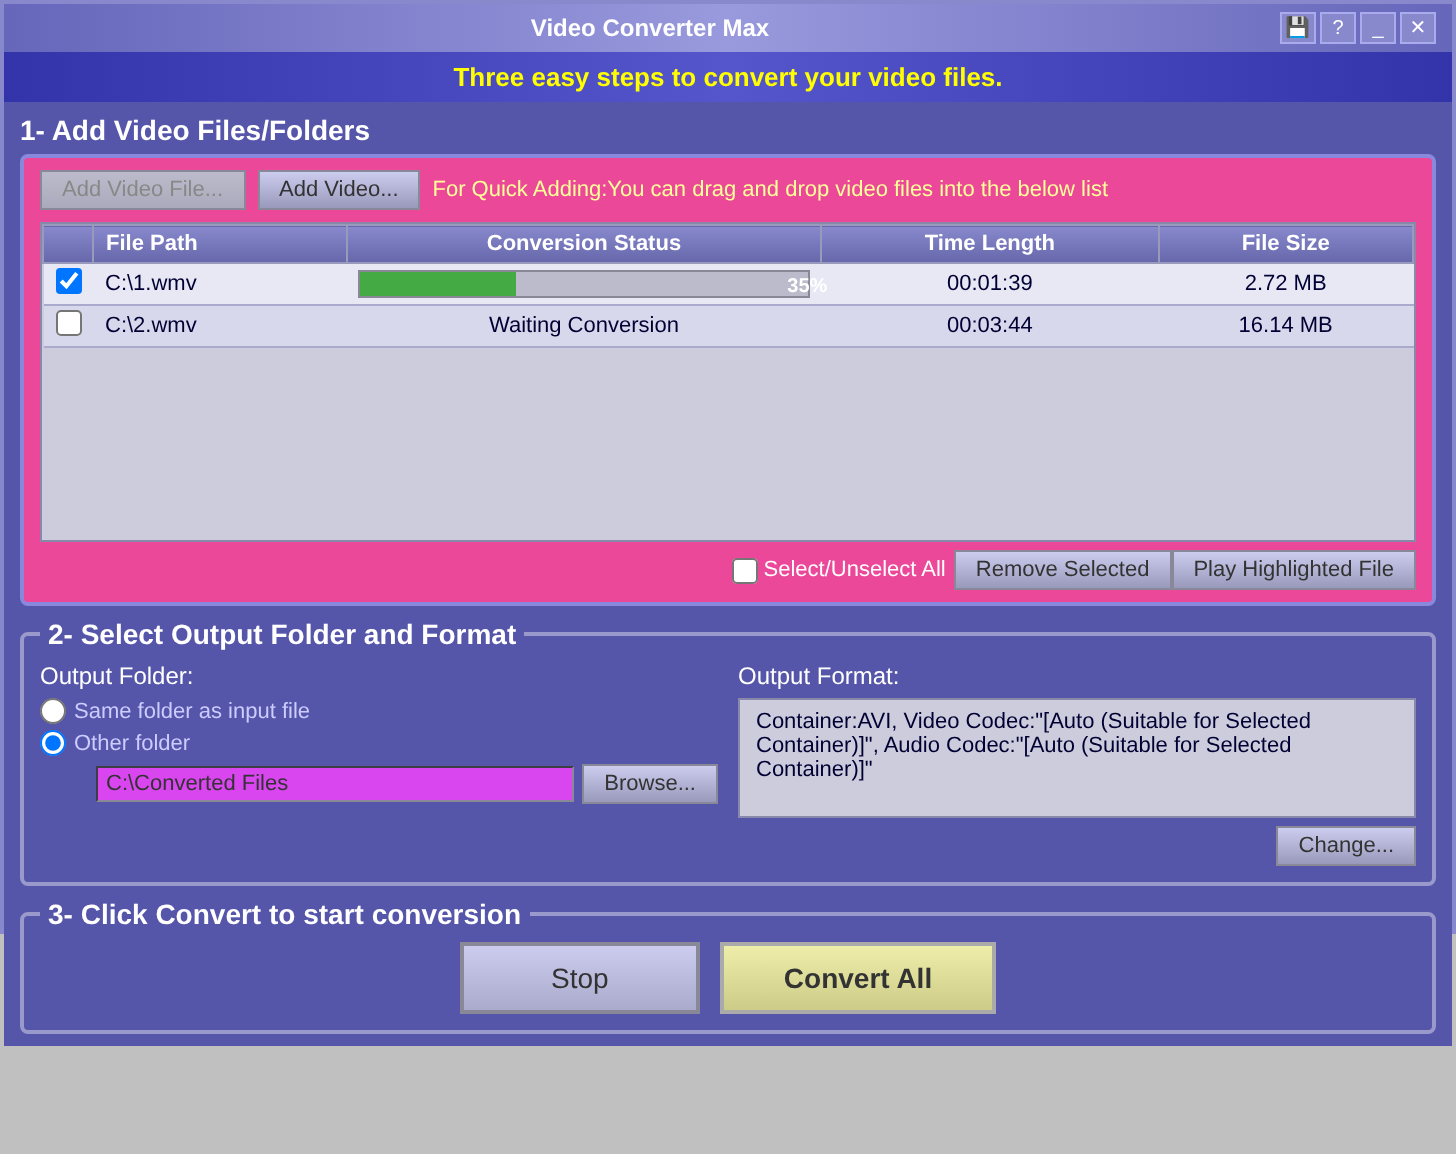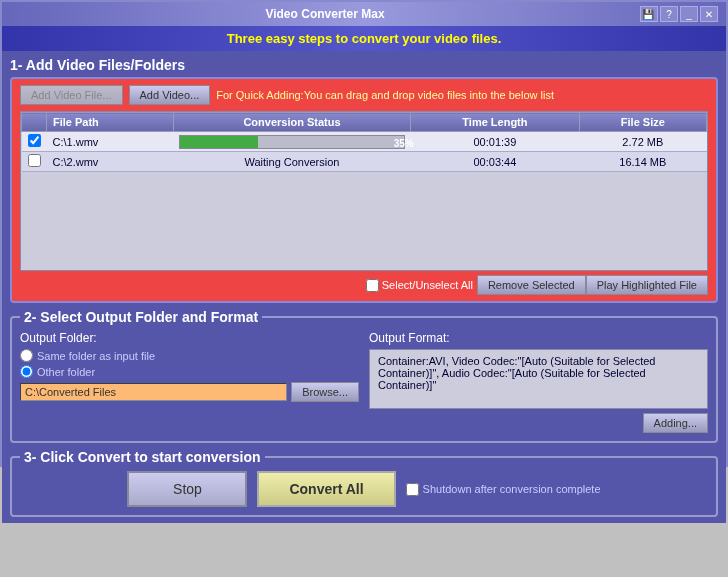--- a/index.html
+++ b/index.html
@@ -246,22 +246,23 @@
       align-items: center;
       gap: 4px;
       margin-top: 4px;
     }
 
     .folder-input {
       flex: 1;
       padding: 2px 4px;
       font-size: 11px;
       border: 1px inset #888899;
-      background: #fdba74;
+      background: #d946ef;
       color: #333;
+      margin-left: 28px;
     }
 
     .format-box {
       background: #ccccdd;
       border: 1px solid #8888aa;
       padding: 5px 8px;
       font-size: 11px;
       color: #000033;
       min-height: 60px;
     }
@@ -341,21 +342,21 @@
   </div>
 
   <div class="banner">
     <span>Three easy steps to convert your video files.</span>
   </div>
 
   <div class="content">
 
     <div>
       <div class="section-header">1- Add Video Files/Folders</div>
-      <div style="background:#ef4444; border:2px solid #8888dd; border-radius:4px; padding:6px 8px;">
+      <div style="background:#ec4899; border:2px solid #8888dd; border-radius:4px; padding:6px 8px;">
 
         <div class="step1-buttons">
           <button class="btn disabled">Add Video File...</button>
           <button class="btn">Add Video...</button>
           <span class="quick-add-text">For Quick Adding:You can drag and drop video files into the below list</span>
         </div>
 
         <div class="file-table-container" style="height:160px; overflow-y:auto;">
           <table class="file-table">
             <thead>
@@ -429,36 +430,32 @@
             <div class="folder-input-row">
               <input type="text" class="folder-input" value="C:\Converted Files" style="">
               <button class="btn">Browse...</button>
             </div>
           </div>
 
           <div class="output-format">
             <div class="sub-label">Output Format:</div>
             <div class="format-box">Container:AVI, Video Codec:"[Auto (Suitable for Selected Container)]", Audio Codec:"[Auto (Suitable for Selected Container)]"</div>
             <div class="change-btn-row">
-              <button class="btn">Adding...</button>
+              <button class="btn">Change...</button>
             </div>
           </div>
 
         </div>
       </fieldset>
     </div>
 
     <div>
       <fieldset class="fieldset-style">
         <legend class="fieldset-legend">3- Click Convert to start conversion</legend>
         <div class="step3-row">
           <button class="stop-btn">Stop</button>
           <button class="convert-btn">Convert All</button>
-          <label class="shutdown-option">
-            <input type="checkbox" style="">
-            <span>Shutdown after conversion complete</span>
-          </label>
         </div>
       </fieldset>
     </div>
 
   </div>
 </div>
 
 </body></html>

